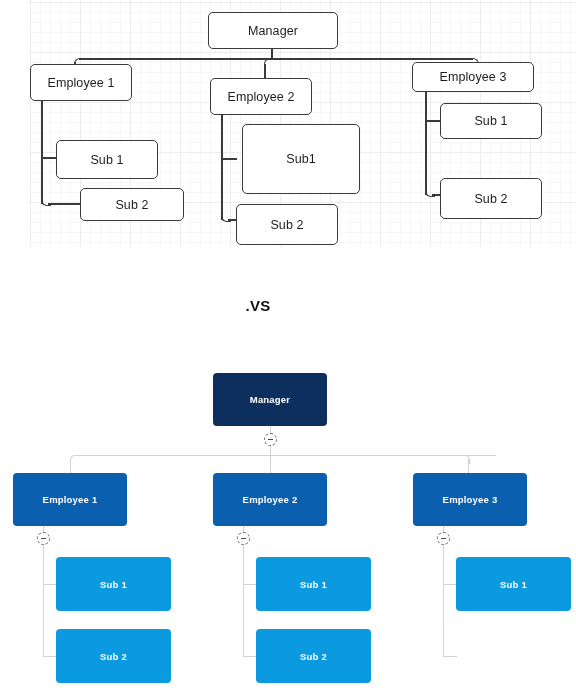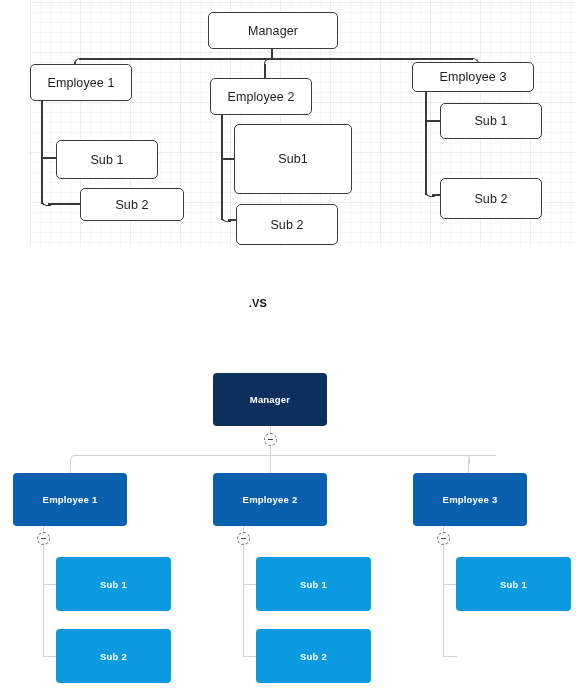--- a/index.html
+++ b/index.html
@@ -58,21 +58,21 @@
     border-style: solid;
     z-index: 1;
   }
 
   
   #vs-label {
     position: absolute;
     left: 0; top: 297px;
     width: 516px;
     text-align: center;
-    font-size: 11px;
+    font-size: 15px;
     font-weight: bold;
     color: #111111;
     letter-spacing: 0.2px;
   }
 
   
   #bottom-diagram {
     position: absolute;
     left: 0; top: 360px;
     width: 576px; height: 338px;
@@ -175,21 +175,21 @@
   <div class="top-node" style="left:210px; top:78px; width:100px; height:35px;">
     <span>Employee 2</span>
   </div>
   <div class="top-line" style="left:221px; top:112px; width:1.6px; height:108px;"></div>
   <div class="top-corner" style="left:221px; top:212px; width:9px; height:9px;
               border-width:0 0 1.6px 1.6px; border-bottom-left-radius:6px;
               background:transparent;"></div>
   <div class="top-line" style="left:221px; top:158px; width:16px; height:1.6px;"></div>
   <div class="top-line" style="left:228px; top:219px; width:12px; height:1.6px;"></div>
 
-  <div class="top-node" style="left:234px; top:124px; width:116px; height:68px;text-align:center;">
+  <div class="top-node" style="left:242px; top:124px; width:116px; height:68px;text-align:center;">
     <span>Sub1</span>
   </div>
   <div class="top-node" style="left:236px; top:204px; width:100px; height:39px;">
     <span>Sub 2</span>
   </div>
 
   <div class="top-node" style="left:412px; top:62px; width:120px; height:28px;">
     <span>Employee 3</span>
   </div>
   <div class="top-line" style="left:425px; top:89px; width:1.6px; height:106px;"></div>

